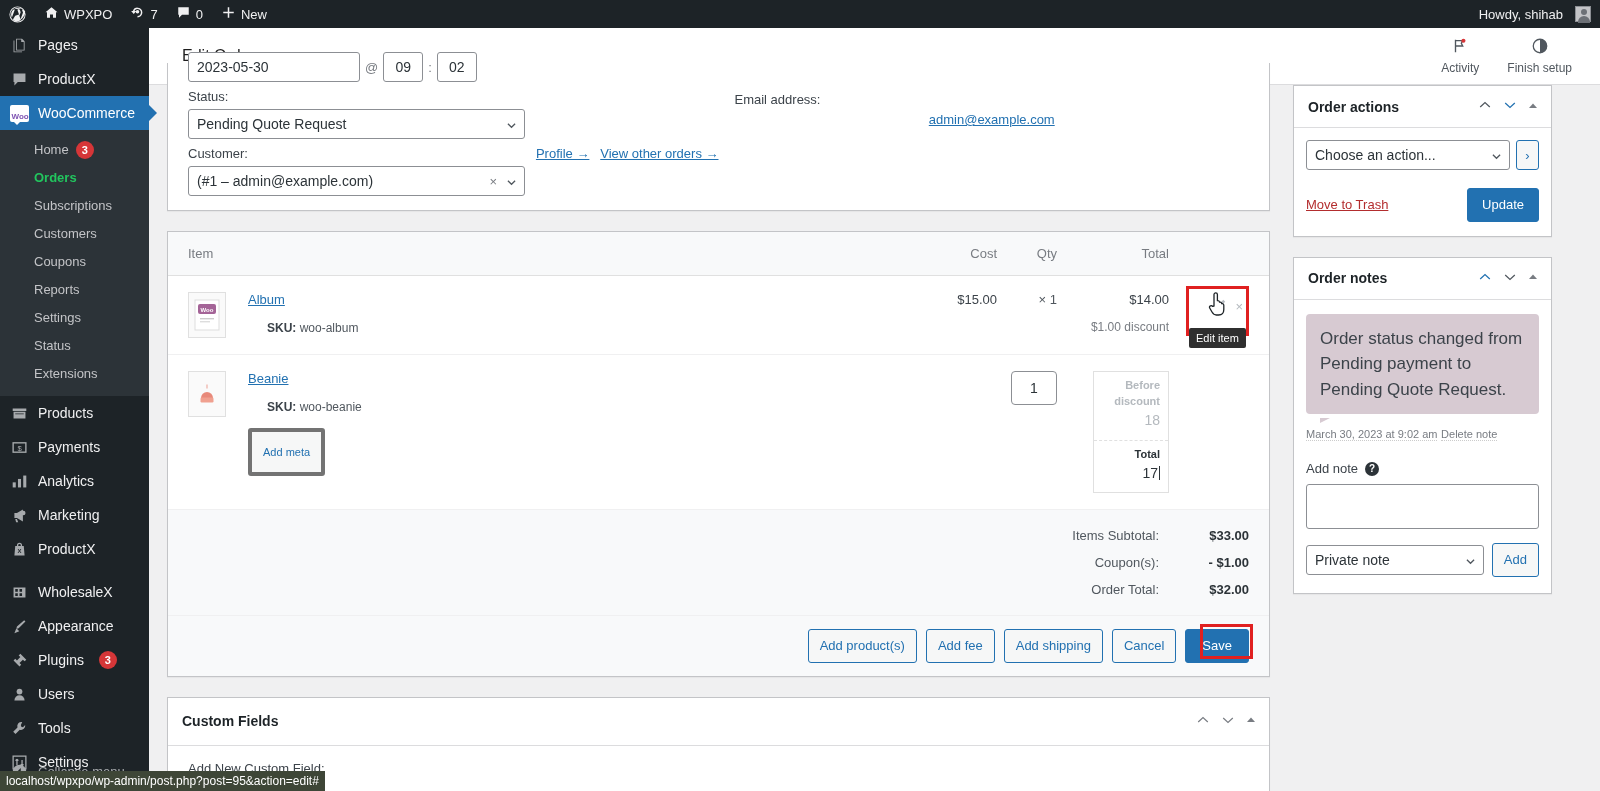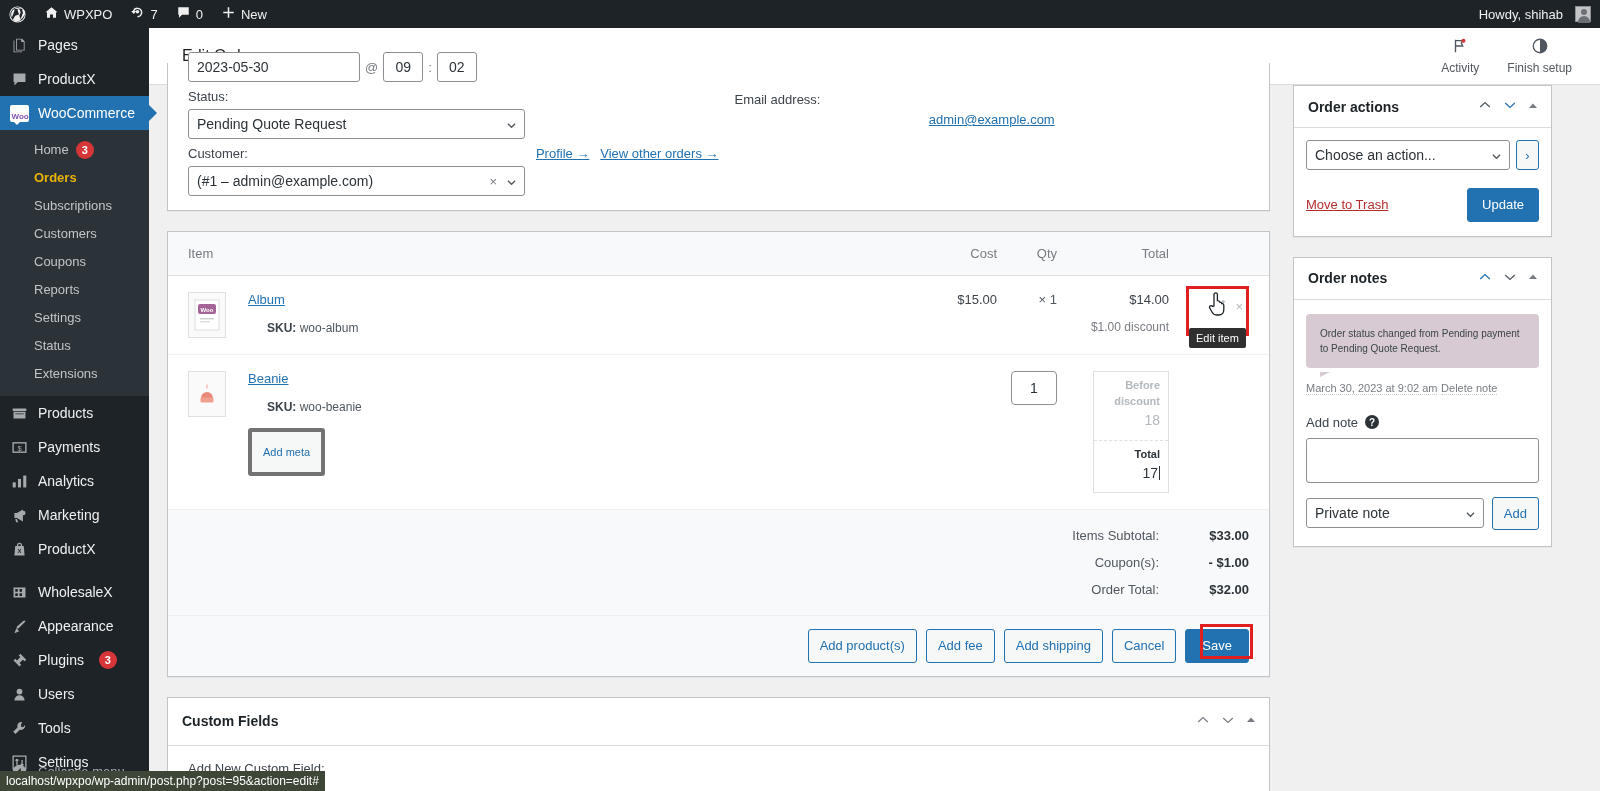--- a/index.html
+++ b/index.html
@@ -41,21 +41,21 @@
   .menu-top.current::after {
     content:""; position:absolute; right:-8px; top:50%; margin-top:-8px;
     border:8px solid transparent; border-left-color:#2271b1; border-right:0;
   }
   .menu-label { white-space:nowrap; }
   .submenu { background:#2c3338; padding:6px 0 8px; }
   .submenu-item {
     padding:5px 0 5px 34px; color:#c3c4c7; font-size:13px; cursor:pointer; line-height:18px;
     display:flex; align-items:center; gap:7px;
   }
-  .submenu-item.current { color:#eab308; font-weight:600; }
+  .submenu-item.current { color:#22c55e; font-weight:600; }
   .badge {
     display:inline-flex; align-items:center; justify-content:center;
     min-width:18px; height:18px; padding:0 5px; border-radius:9px;
     background:#d63638; color:#fff; font-size:11px; font-weight:600; line-height:1;
   }
   .menu-sep { height:9px; }
   .collapse {
     position:absolute; bottom:0; left:0; width:149px;
     display:flex; align-items:center; gap:9px; padding:8px 0 10px 9px;
     color:#a7aaad; cursor:pointer; font-size:13px;
@@ -165,21 +165,21 @@
   .oa-row { display:flex; gap:6px; }
   .oa-row .sel-wrap { flex:1; }
   .oa-row .select { width:100%; }
   .sq-btn { width:23px; height:30px; border:1px solid #2271b1; background:#f6f7f7; color:#2271b1; border-radius:3px; display:flex; align-items:center; justify-content:center; cursor:pointer; font-size:13px;}
   .oa-foot { display:flex; align-items:center; margin-top:18px; }
   .trash { color:#b32d2e; text-decoration:underline; font-size:13px; cursor:pointer; }
   .oa-foot .btn-primary { margin-left:auto; padding:6px 14px; }
 
   .note-bubble {
     background:#d7cad2; color:#3c434a; padding:12px 12px 12px 14px; border-radius:4px;
-    font-size:10px; line-height:1.5; position:relative; margin-bottom:12px;
+    font-size:17px; line-height:1.5; position:relative; margin-bottom:12px;
   }
   .note-bubble::after {
     content:""; position:absolute; left:14px; bottom:-9px;
     border:5px solid transparent; border-top-color:#d7cad2; border-bottom:0; border-left-width:0; border-right-width:10px;
   }
   .note-meta { font-size:11px; color:#787c82; border-bottom:1px dotted #ccc; display:inline-block; }
   .add-note-label { font-size:13px; color:#3c434a; display:flex; align-items:center; gap:7px; margin:20px 0 8px; }
   .help-icon { width:14px; height:14px; border-radius:50%; background:#2c3338; color:#fff; font-size:10px; display:flex; align-items:center; justify-content:center; font-weight:700; cursor:pointer;}
   textarea.note-area {
     width:100%; height:45px; border:1px solid #8c8f94; border-radius:3px; resize:none;

